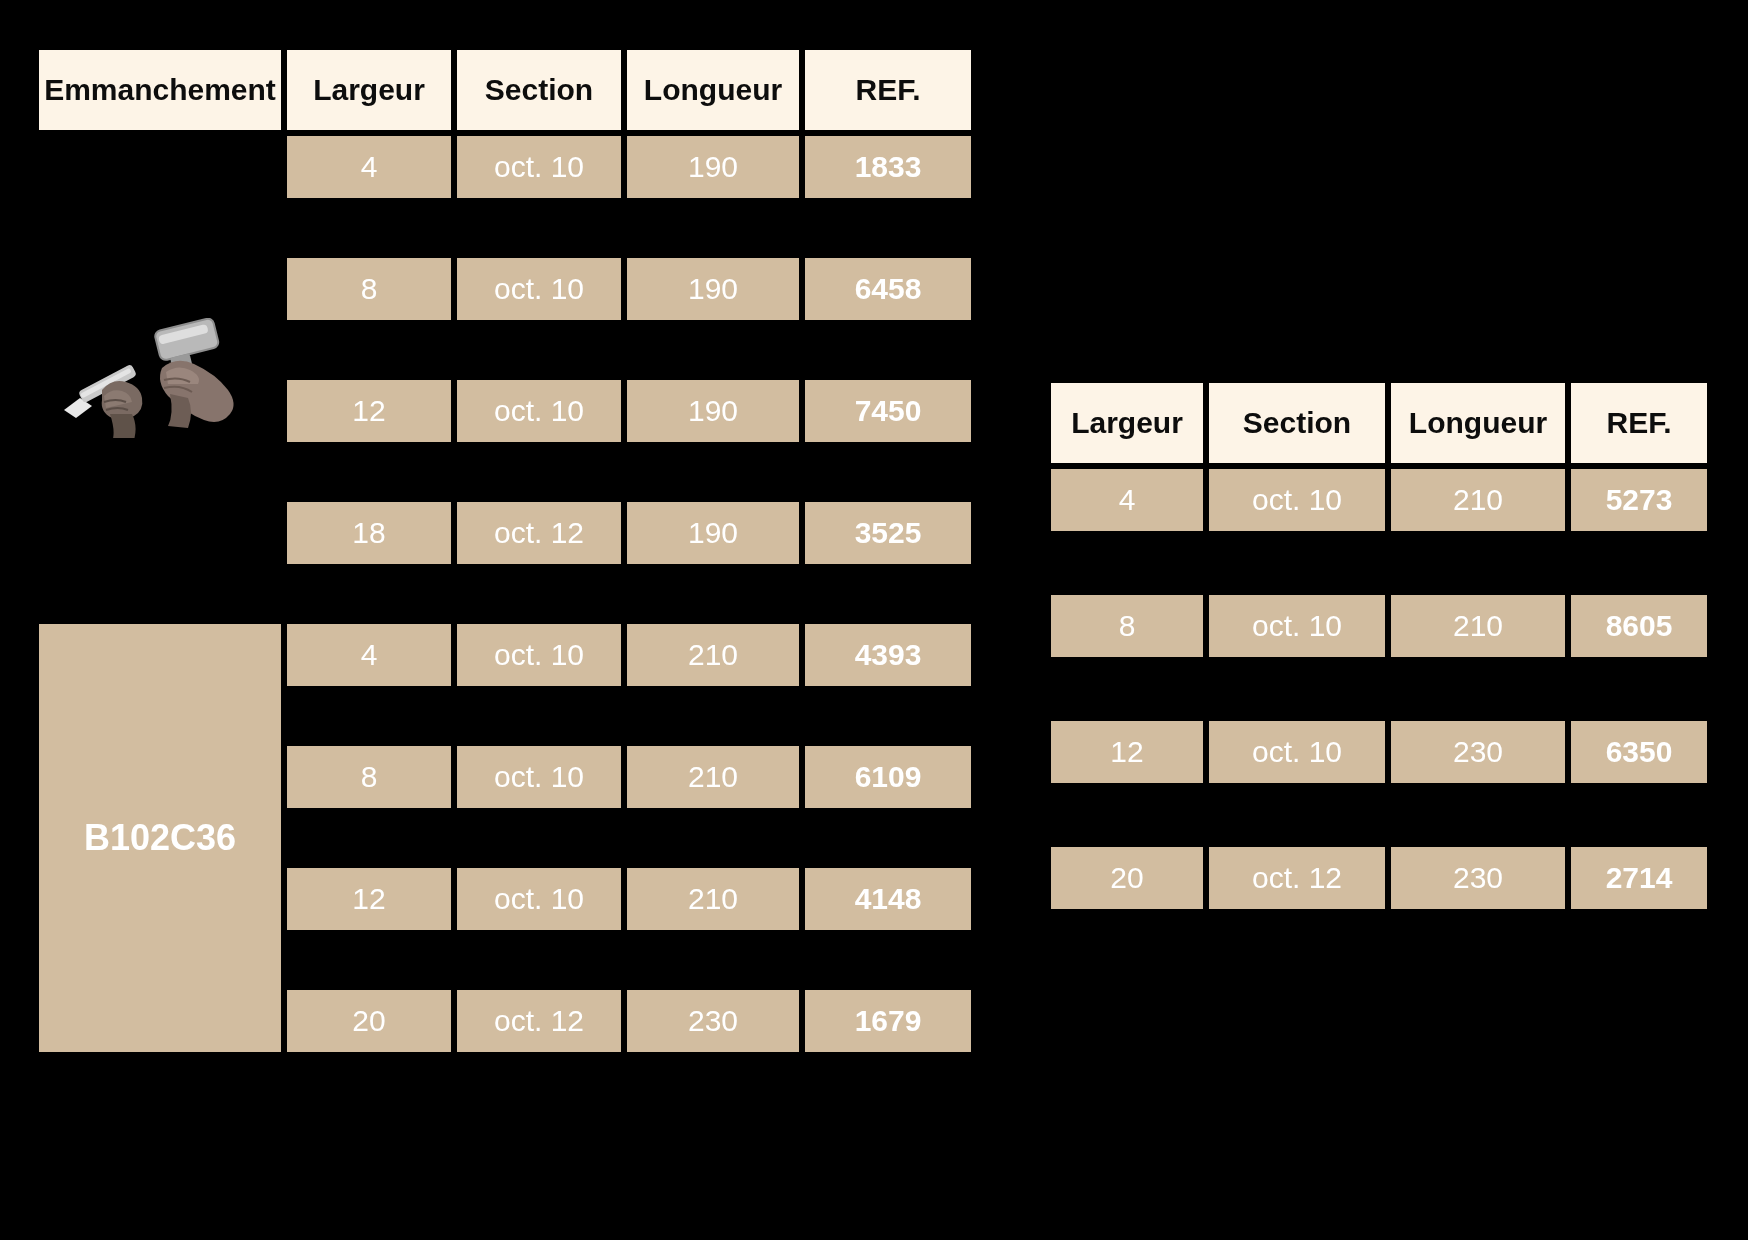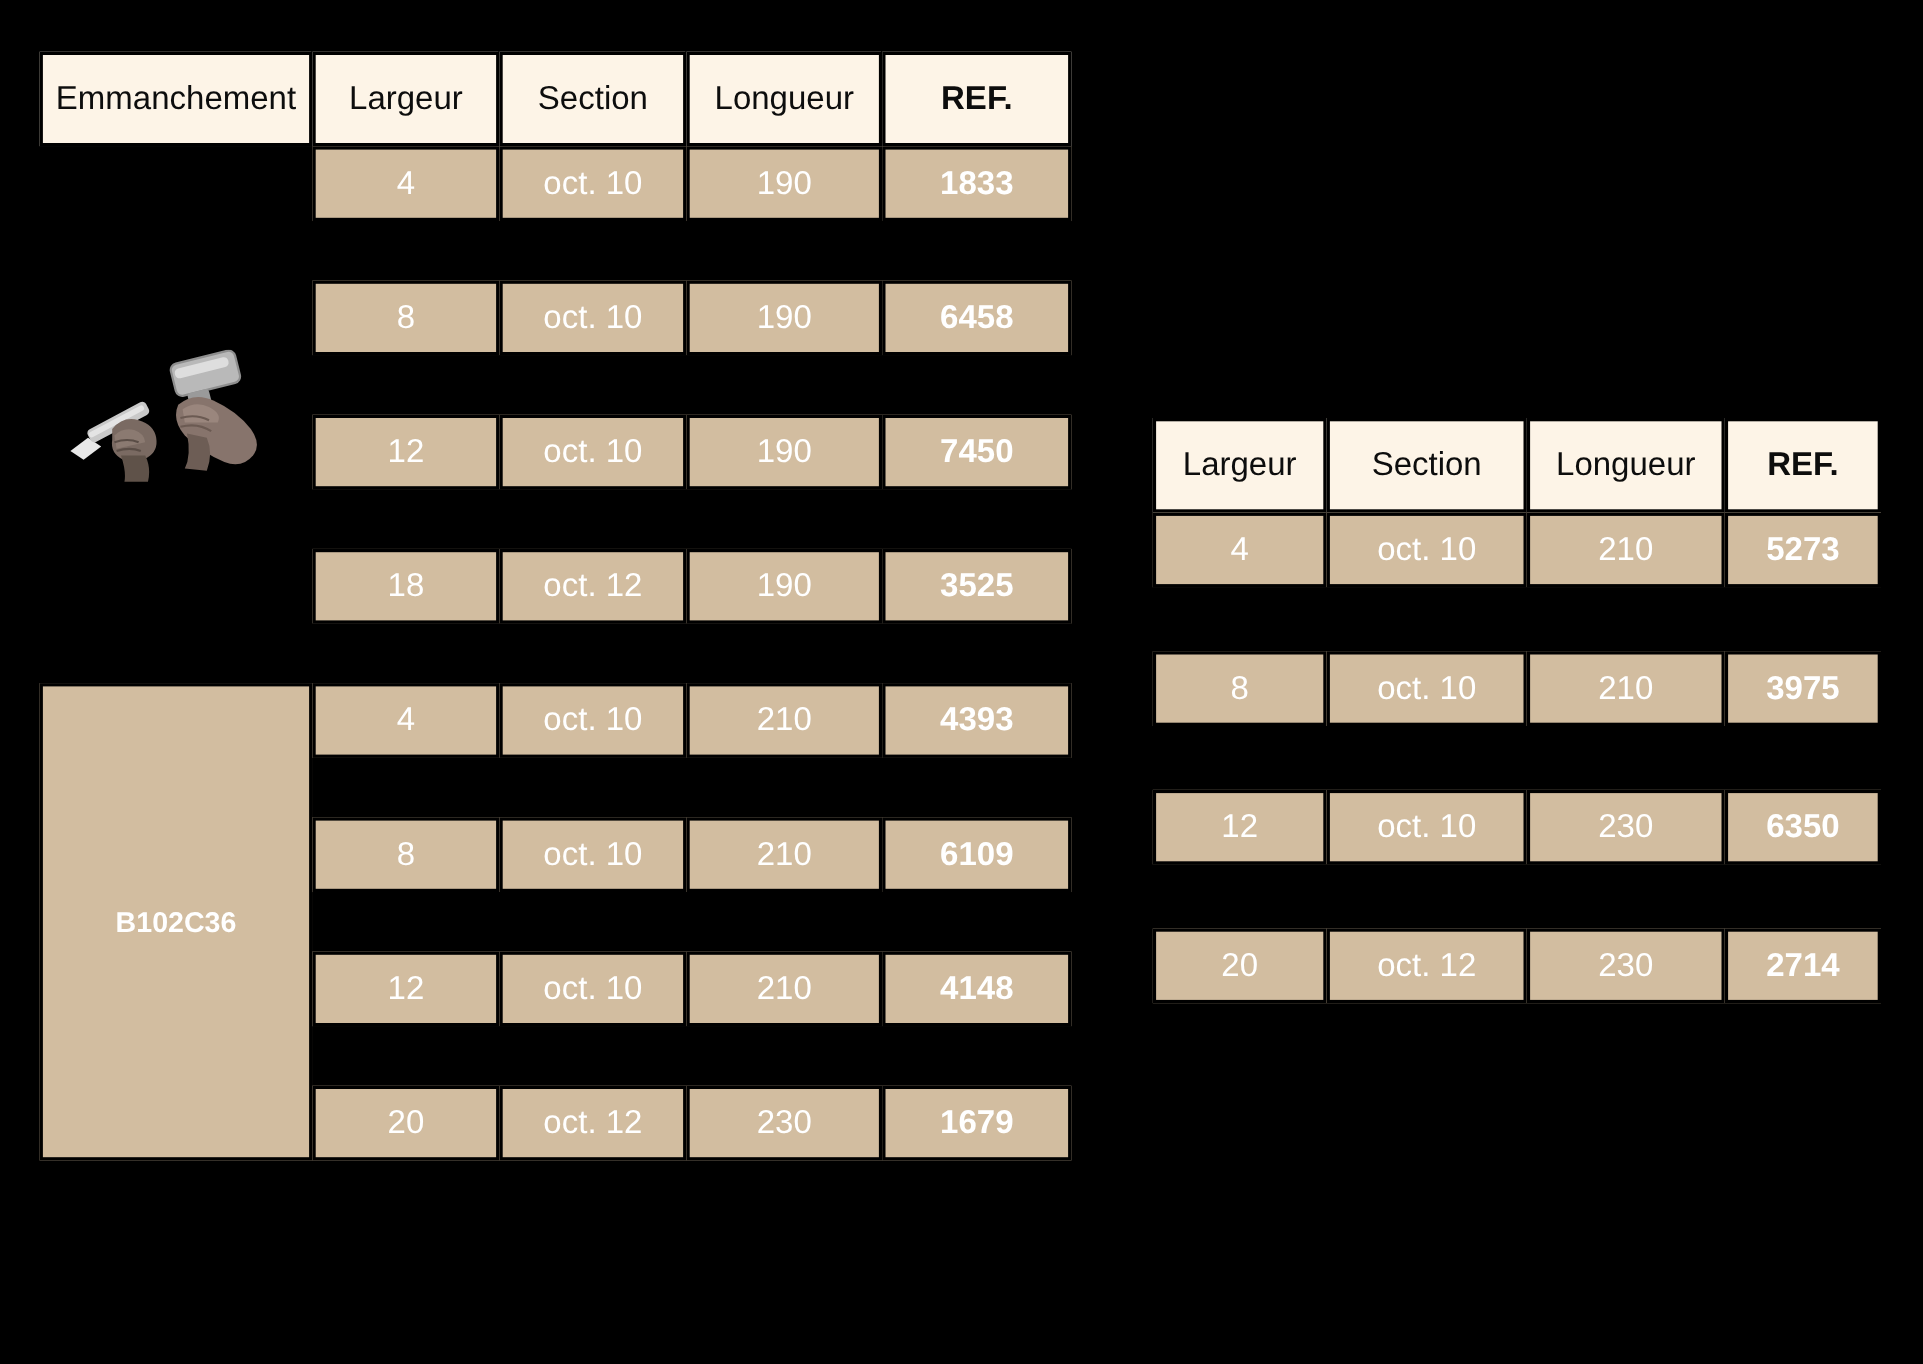--- a/index.html
+++ b/index.html
@@ -13,42 +13,42 @@
   .sheet{position:absolute;inset:0;}
 
   
   .tbl{border-collapse:separate;border-spacing:0;position:absolute;}
   .tbl td, .tbl th{padding:0;margin:0;}
 
   .hcell{
     background:#fdf4e7;
     color:#0d0d0d;
     font-size:30px;
-    font-weight:400;
+    font-weight:700;
     text-align:center;
     vertical-align:middle;
     border:3px solid #000;
     height:80px;
     box-shadow:0 0 0 1px #000;
   }
   .hcell.bold{font-weight:700;}
 
   .dcell{
     background:#d2bda0;
     color:#ffffff;
     font-size:30px;
     text-align:center;
     vertical-align:middle;
     border:3px solid #000;
     height:62px;
   }
   .dcell.ref{font-weight:700;}
   .dcell.group{
     font-weight:700;
-    font-size:26px;
+    font-size:36px;
     vertical-align:middle;
   }
   .spacer td{
     background:#000000;
     border:3px solid #000;
     border-left-color:#000;
     border-right-color:#000;
     height:48px;
   }
   .empty{
@@ -260,21 +260,21 @@
       <tr class="spacer">
         <td></td>
           <td></td>
           <td></td>
           <td></td>
       </tr>
       <tr>
         <td class="dcell">8</td>
         <td class="dcell">oct. 10</td>
         <td class="dcell">210</td>
-        <td class="dcell ref">3975</td>
+        <td class="dcell ref">8605</td>
       </tr>
       <tr class="spacer">
         <td></td>
           <td></td>
           <td></td>
           <td></td>
       </tr>
       <tr>
         <td class="dcell">12</td>
         <td class="dcell">oct. 10</td>

